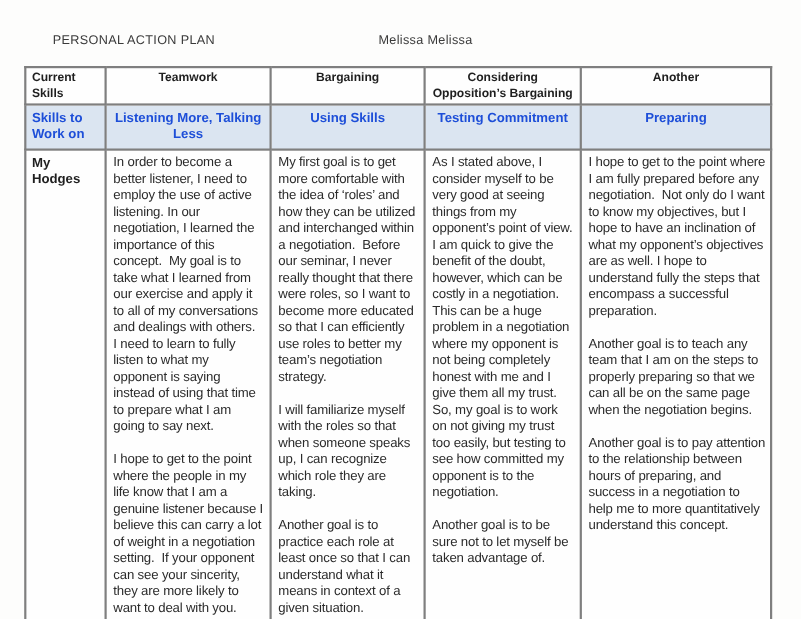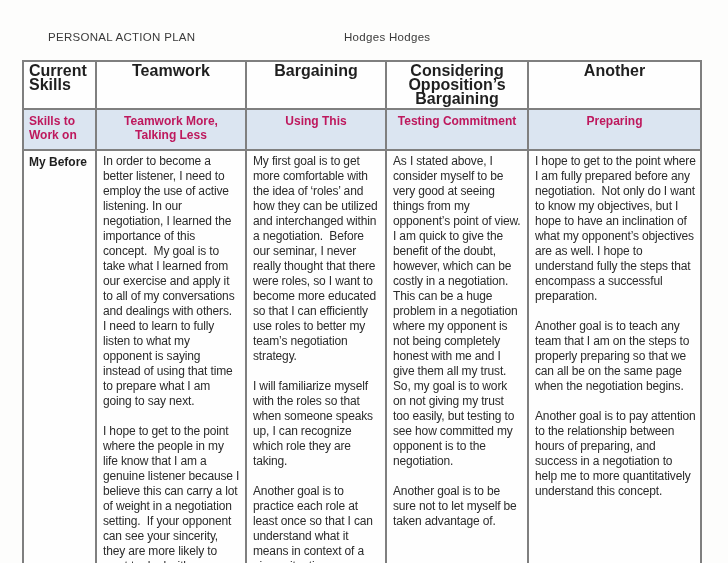--- a/index.html
+++ b/index.html
@@ -26,32 +26,32 @@
   }
   .plan-table th, .plan-table td {
     border: 2px solid #7f7f7f;
     vertical-align: top;
     overflow: hidden;
   }
   .plan-table { border: 2px solid #6e6e6e; }
 
   tr.row-header { height: 30px; }
   tr.row-header th {
-    font-size: 16px; line-height: 14px; font-weight: bold;
+    font-size: 11px; line-height: 14px; font-weight: bold;
     text-align: center; padding: 2px 6px;
     color: #1f1f1f;
   }
   tr.row-header th.col-label { text-align: left; padding-left: 5px; }
 
   tr.row-skills { height: 41px; }
   tr.row-skills th, tr.row-skills td {
     background: var(--highlight-row, #dbe5f1);
     font-size: 12px; line-height: 14px; font-weight: bold;
     text-align: center; padding: 4px 6px;
-    color: #be185d;
+    color: #1d4ed8;
   }
   tr.row-skills th.col-label { text-align: left; padding-left: 5px; }
 
   tr.row-goals th.col-label {
     font-size: 12px; line-height: 14px; font-weight: bold;
     text-align: left; padding: 4px 4px 4px 5px;
     color: #1f1f1f;
   }
   tr.row-goals td {
     font-size: 12px; line-height: 15px;
@@ -61,21 +61,21 @@
     color: #2b2b2b;
   }
 </style>
 </head>
 <body>
 
 <div class="page">
 
   <div class="doc-header">
     <span class="doc-title">PERSONAL ACTION PLAN</span>
-    <span class="doc-author">Hodges Hodges</span>
+    <span class="doc-author">Melissa Melissa</span>
   </div>
 
   <table class="plan-table">
     <colgroup>
       <col style="width:73px">
       <col style="width:150px">
       <col style="width:140px">
       <col style="width:142px">
       <col style="width:173px">
     </colgroup>
@@ -84,28 +84,28 @@
         <tr class="row-header">
       <th class="col-label">Current Skills</th>
       <th>Teamwork</th>
       <th>Bargaining</th>
       <th>Considering Opposition’s Bargaining</th>
       <th>Another</th>
     </tr>
 
     <tr class="row-skills">
       <th class="col-label">Skills to Work on</th>
-      <td>Teamwork More, Talking Less</td>
-      <td>Using This</td>
+      <td>Listening More, Talking Less</td>
+      <td>Using Skills</td>
       <td>Testing Commitment</td>
       <td>Preparing</td>
     </tr>
 
     <tr class="row-goals">
-      <th class="col-label">My Before</th>
+      <th class="col-label">My Hodges</th>
       <td>In order to become a better listener, I need to employ the use of active listening. In our negotiation, I learned the importance of this concept.  My goal is to take what I learned from our exercise and apply it to all of my conversations and dealings with others.  I need to learn to fully listen to what my opponent is saying instead of using that time to prepare what I am going to say next.
 
 I hope to get to the point where the people in my life know that I am a genuine listener because I believe this can carry a lot of weight in a negotiation setting.  If your opponent can see your sincerity, they are more likely to want to deal with you.</td>
       <td>My first goal is to get more comfortable with the idea of ‘roles’ and how they can be utilized and interchanged within a negotiation.  Before our seminar, I never really thought that there were roles, so I want to become more educated so that I can efficiently use roles to better my team’s negotiation strategy.
 
 I will familiarize myself with the roles so that when someone speaks up, I can recognize which role they are taking.
 
 Another goal is to practice each role at least once so that I can understand what it means in context of a given situation.</td>
       <td>As I stated above, I consider myself to be very good at seeing things from my opponent’s point of view.  I am quick to give the benefit of the doubt, however, which can be costly in a negotiation.  This can be a huge problem in a negotiation where my opponent is not being completely honest with me and I give them all my trust.  So, my goal is to work on not giving my trust too easily, but testing to see how committed my opponent is to the negotiation.
 

